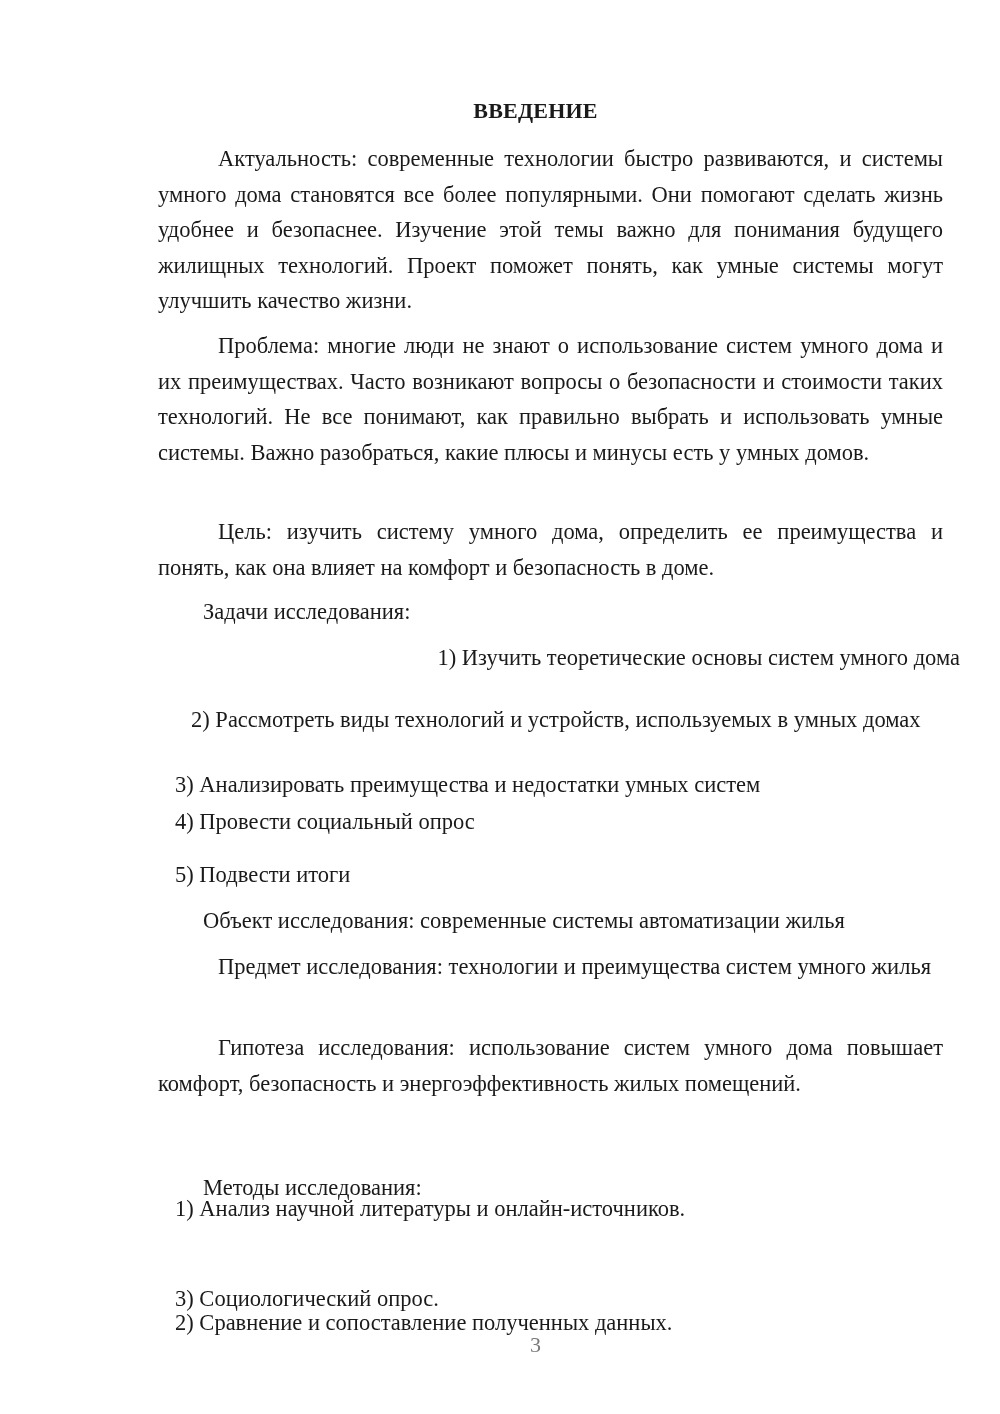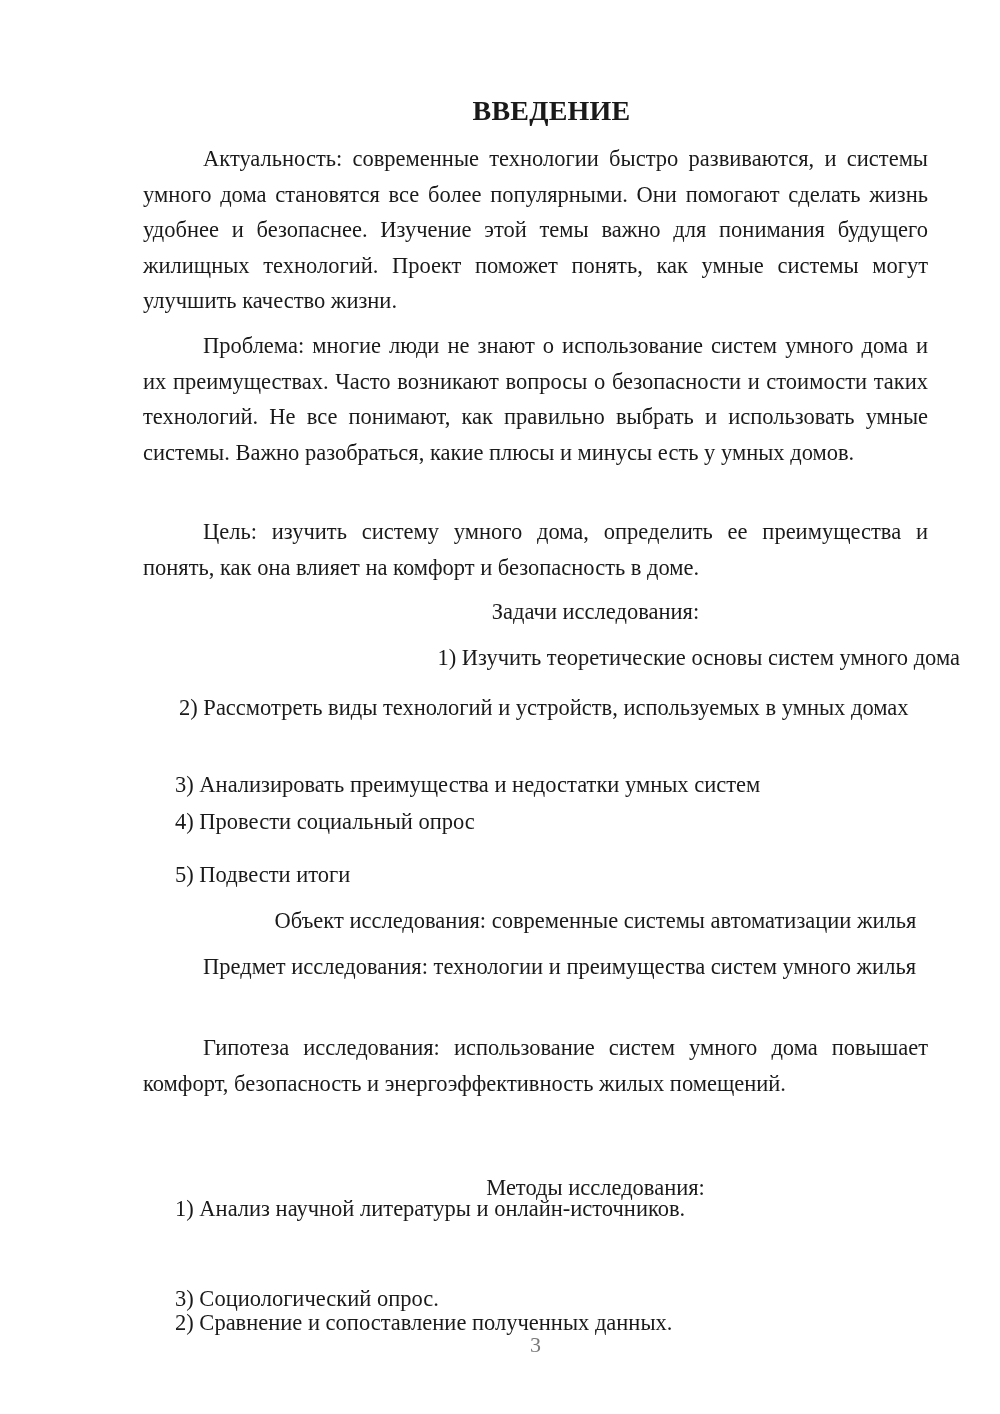--- a/index.html
+++ b/index.html
@@ -17,60 +17,60 @@
     }
     .page {
       position: absolute;
       left: 143px;
       top: 0;
       width: 785px;
     }
     .heading {
       position: absolute;
       top: 96px;
-      left: 16px;
+      left: 0;
       width: 785px;
       text-align: center;
       font-weight: bold;
-      font-size: 28px;
+      font-size: 22px;
       line-height: 30px;
       letter-spacing: 0.2px;
     }
     .para {
       position: absolute;
-      left: 0;
+      left: 15px;
       width: 785px;
       font-size: 22.5px;
       line-height: 35.5px;
       text-align: justify;
       text-align-last: left;
       text-indent: 60px;
       margin: 0;
     }
     .line {
       position: absolute;
       left: 0;
       width: 785px;
       font-size: 22.5px;
       line-height: 35.5px;
       margin: 0;
       white-space: nowrap;
     }
-    .indent60 { padding-left: 60px; text-align: center; }
+    .indent60 { padding-left: 60px; }
     .indent32 { padding-left: 32px; }
     .list-wrap {
       position: absolute;
       left: 0;
       width: 785px;
       font-size: 22.5px;
       line-height: 35.5px;
       text-align: justify;
       text-align-last: left;
       text-indent: 32px;
-      margin: 4px;
+      margin: 16px;
     }
     .page-number {
       position: absolute;
       top: 1332px;
       left: 0;
       width: 785px;
       text-align: center;
       font-size: 22px;
       color: #7a7a7a;
     }

